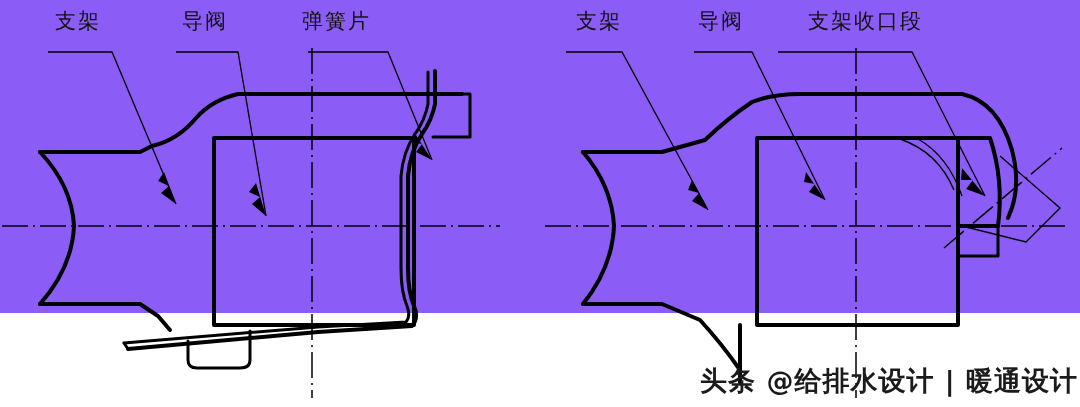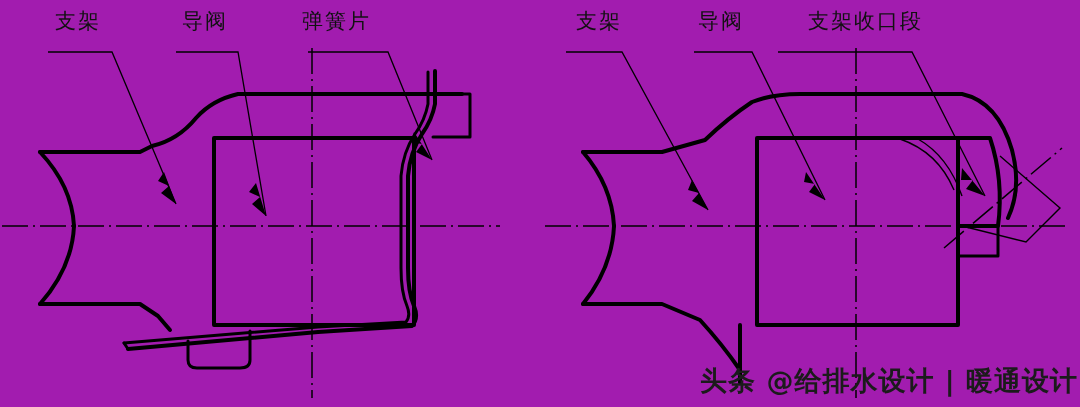--- a/index.html
+++ b/index.html
@@ -1,18 +1,18 @@
 <!DOCTYPE html>
 <html><head>
 <meta charset="utf-8">
 <style>
   html,body{margin:0;padding:0;background:#ffffff;}
   body{width:1080px;height:407px;overflow:hidden;
        font-family:"DejaVu Sans","Liberation Sans",sans-serif;}
-  #stage{position:relative;width:1080px;height:407px;background:#a21caf;}
+  #stage{position:relative;width:1080px;height:313px;background:#8b5cf6;}
   svg{display:block;position:absolute;top:0;left:0;}
   .lbl{font-size:21px;fill:#111;font-family:"DejaVu Sans","Liberation Sans",sans-serif;
        letter-spacing:2px;}
   .wm{font-size:27px;fill:#1b1b1b;font-family:"DejaVu Sans","Liberation Sans",sans-serif;
       letter-spacing:1px;font-weight:700;}
   .thick{fill:none;stroke:#000;stroke-width:4;stroke-linecap:round;stroke-linejoin:round;}
   .med{fill:none;stroke:#000;stroke-width:3;stroke-linecap:round;stroke-linejoin:round;}
   .thin{fill:none;stroke:#000;stroke-width:1.4;stroke-linecap:butt;stroke-linejoin:miter;}
   .leader{fill:none;stroke:#000;stroke-width:1.3;}
   .center{fill:none;stroke:#000;stroke-width:1.5;

